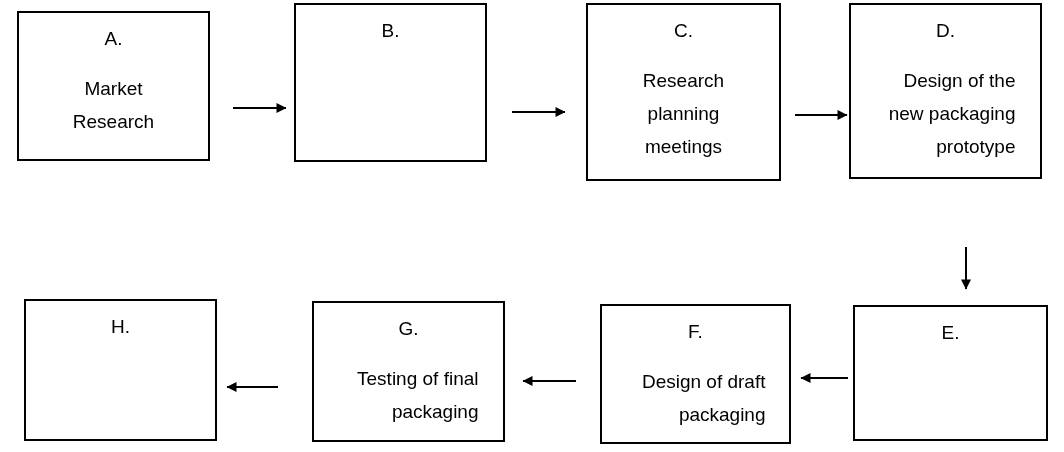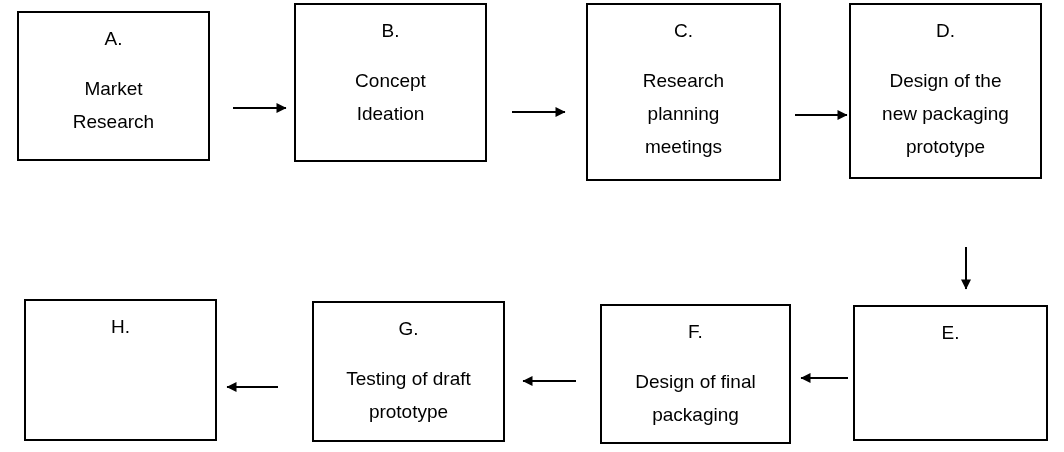--- a/index.html
+++ b/index.html
@@ -30,21 +30,21 @@
     font-size: 19px;
     line-height: 33px;
     margin: 0 0 17px 0;
   }
   .fbox .label {
     font-size: 19px;
     line-height: 33px;
     margin: 0 auto;
   }
   .label.w110 { max-width: 110px; }
-  .label.w140 { max-width: 140px; }
+  .label.w140 { max-width: 140px; text-align: right; }
 
   #box-a { left: 17px;  top: 11px;  width: 193px; height: 150px; }
   #box-b { left: 294px; top: 3px;   width: 193px; height: 159px; }
   #box-c { left: 586px; top: 3px;   width: 195px; height: 178px; }
   #box-d { left: 849px; top: 3px;   width: 193px; height: 176px; }
   #box-e { left: 853px; top: 305px; width: 195px; height: 136px; }
   #box-f { left: 600px; top: 304px; width: 191px; height: 140px; }
   #box-g { left: 312px; top: 301px; width: 193px; height: 141px; }
   #box-h { left: 24px;  top: 299px; width: 193px; height: 142px; }
 </style>
@@ -68,44 +68,43 @@
     <line x1="278" y1="387" x2="227" y2="387" stroke="#000000" stroke-width="2" marker-end="url(#arw)"></line>
   </svg>
 
   <div class="fbox" id="box-a">
     <div class="letter">A.</div>
     <div class="label w110">Market Research</div>
   </div>
 
   <div class="fbox" id="box-b">
     <div class="letter">B.</div>
-    <div class="label w110">Concept Ideation</div>
   </div>
 
   <div class="fbox" id="box-c">
     <div class="letter">C.</div>
     <div class="label w110">Research planning meetings</div>
   </div>
 
   <div class="fbox" id="box-d">
     <div class="letter">D.</div>
     <div class="label w140">Design of the new packaging prototype</div>
   </div>
 
   <div class="fbox" id="box-e">
     <div class="letter">E.</div>
   </div>
 
   <div class="fbox" id="box-f">
     <div class="letter">F.</div>
-    <div class="label w140">Design of final packaging</div>
+    <div class="label w140">Design of draft packaging</div>
   </div>
 
   <div class="fbox" id="box-g">
     <div class="letter">G.</div>
-    <div class="label w140">Testing of draft prototype</div>
+    <div class="label w140">Testing of final packaging</div>
   </div>
 
   <div class="fbox" id="box-h">
     <div class="letter">H.</div>
   </div>
 
 </div>
 
 </body></html>

